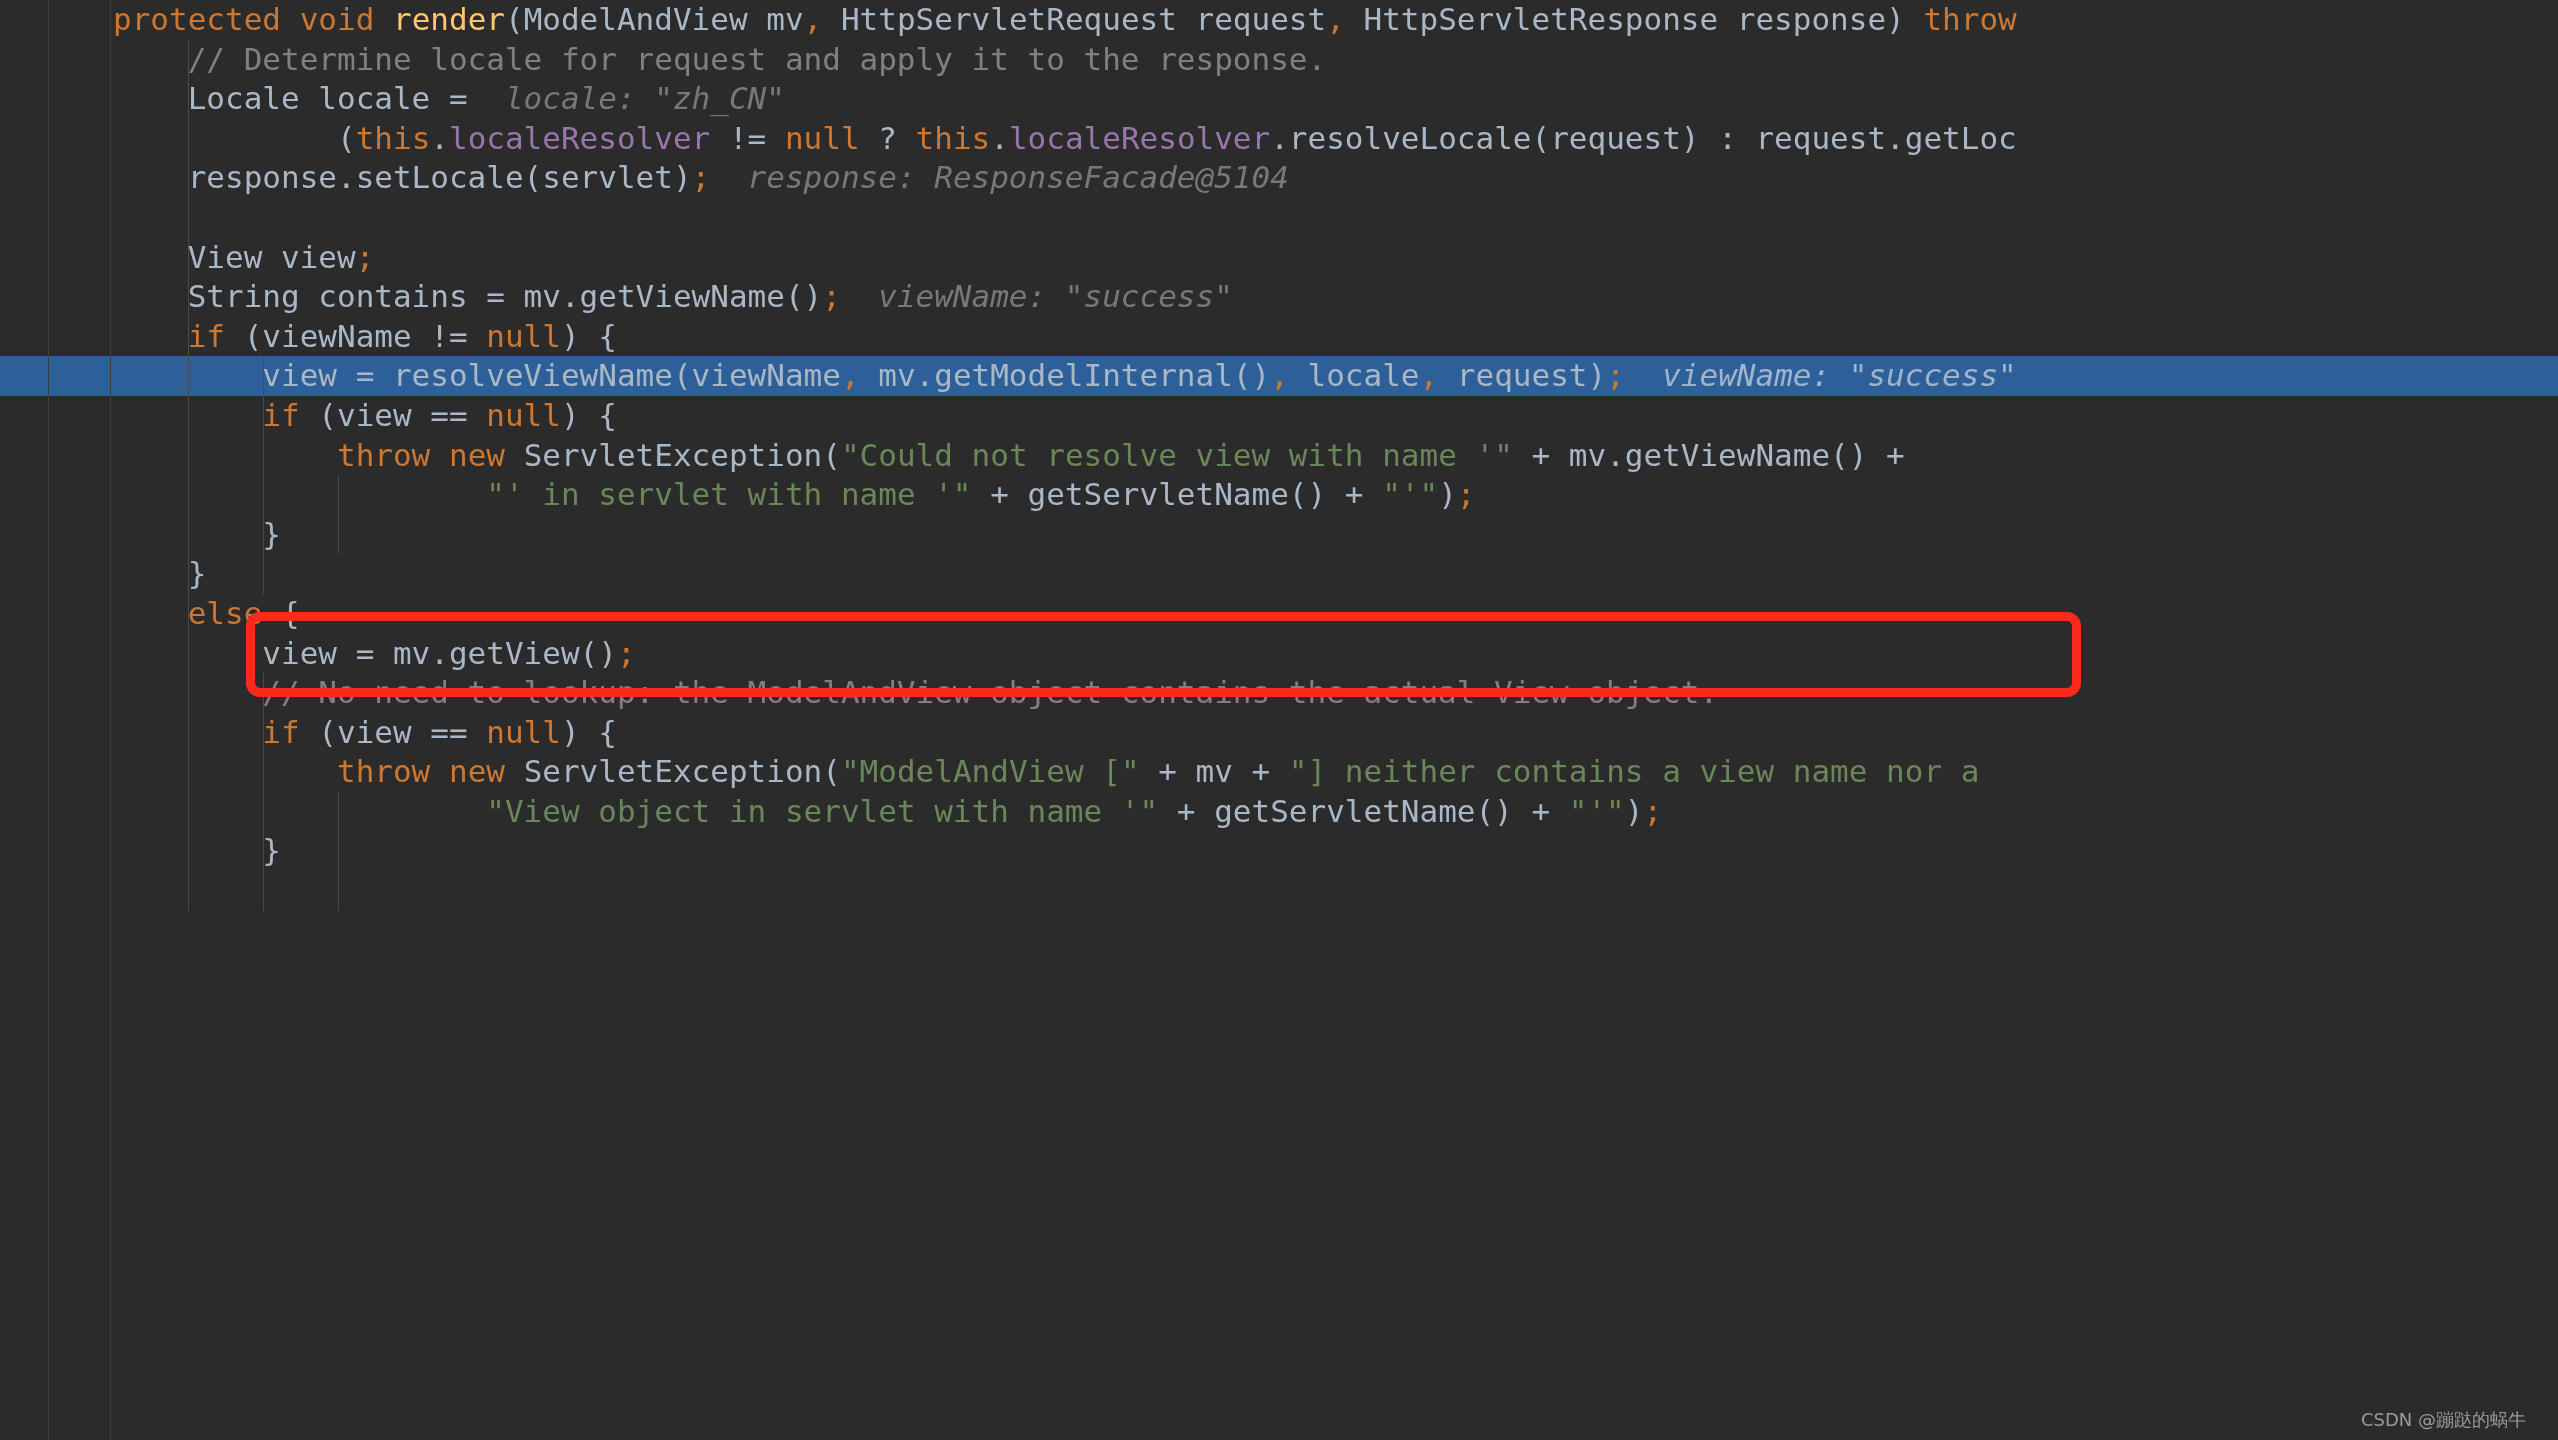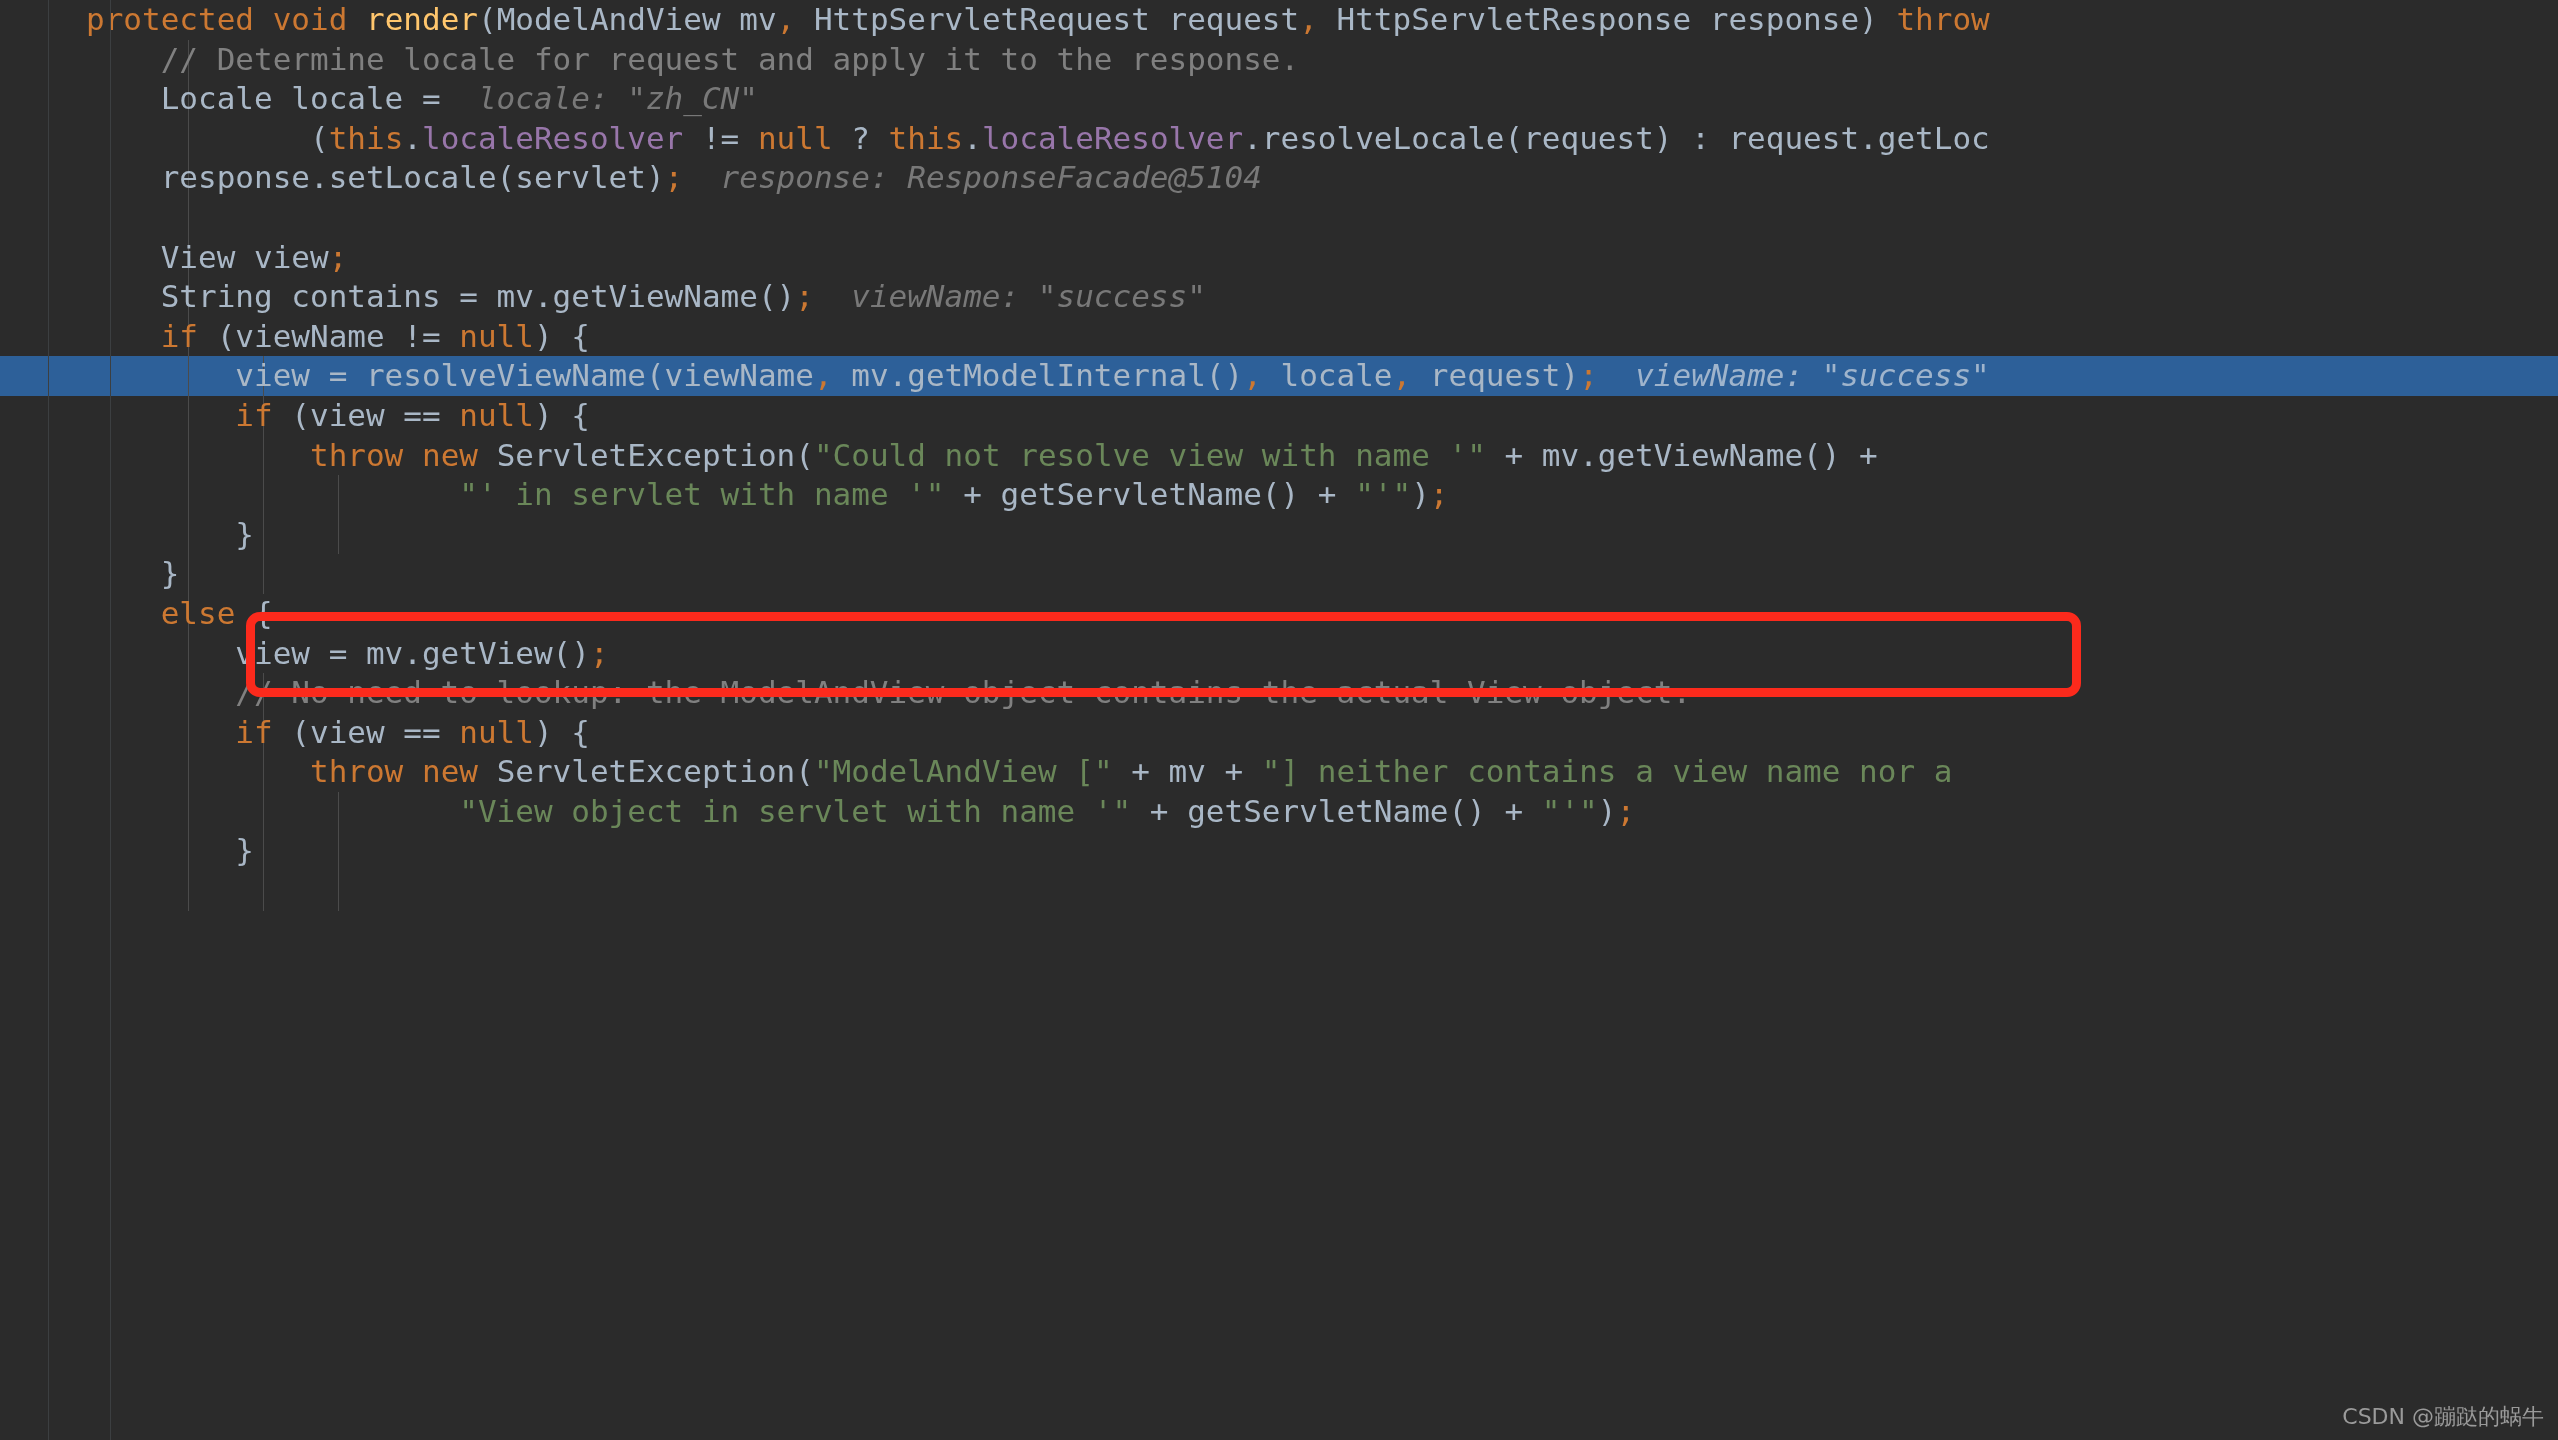--- a/index.html
+++ b/index.html
@@ -42,21 +42,21 @@
     height: 39.6px;
     line-height: 39.6px;
     white-space: pre;
     font-size: 31px;
     letter-spacing: 0px;
     color: #a9b7c6;
   }
   .line .txt {
     position: relative;
     display: inline-block;
-    padding-left: 86px;
+    padding-left: 113px;
     z-index: 2;
   }
   
   .line.sel {
     background: #2d6099;
   }
   .line.sel .txt { }
 
   
   .guide {
@@ -90,24 +90,24 @@
     border: 9px solid #fc2a1c;
     border-radius: 14px;
     box-sizing: border-box;
     z-index: 6;
     pointer-events: none;
   }
 
   
   #watermark {
     position: absolute;
-    right: 14px;
+    right: 32px;
     bottom: 8px;
     color: #9a9a9a;
-    font-size: 22px;
+    font-size: 18px;
     font-family: "DejaVu Sans", "Liberation Sans", sans-serif;
     z-index: 8;
     white-space: nowrap;
   }
 </style>
 </head>
 <body>
 
 <div id="app">
 

